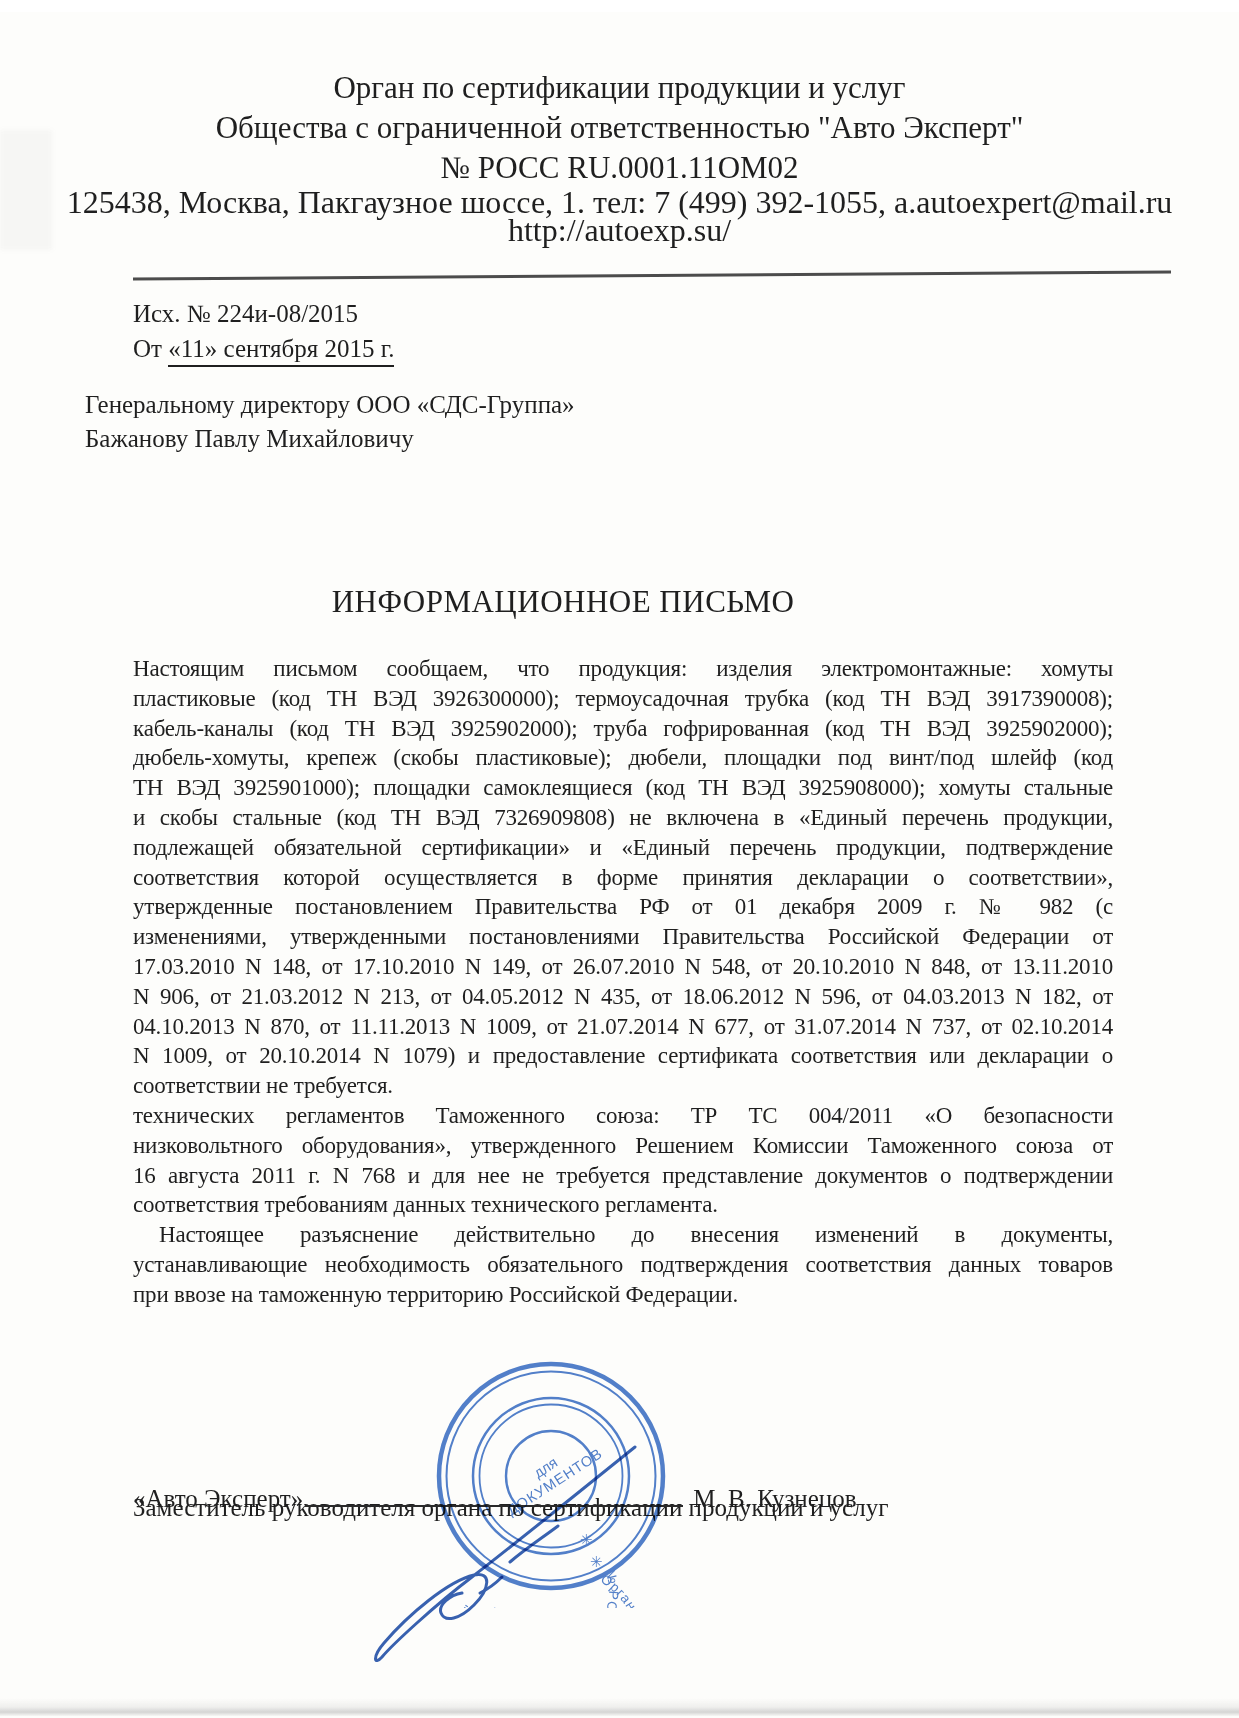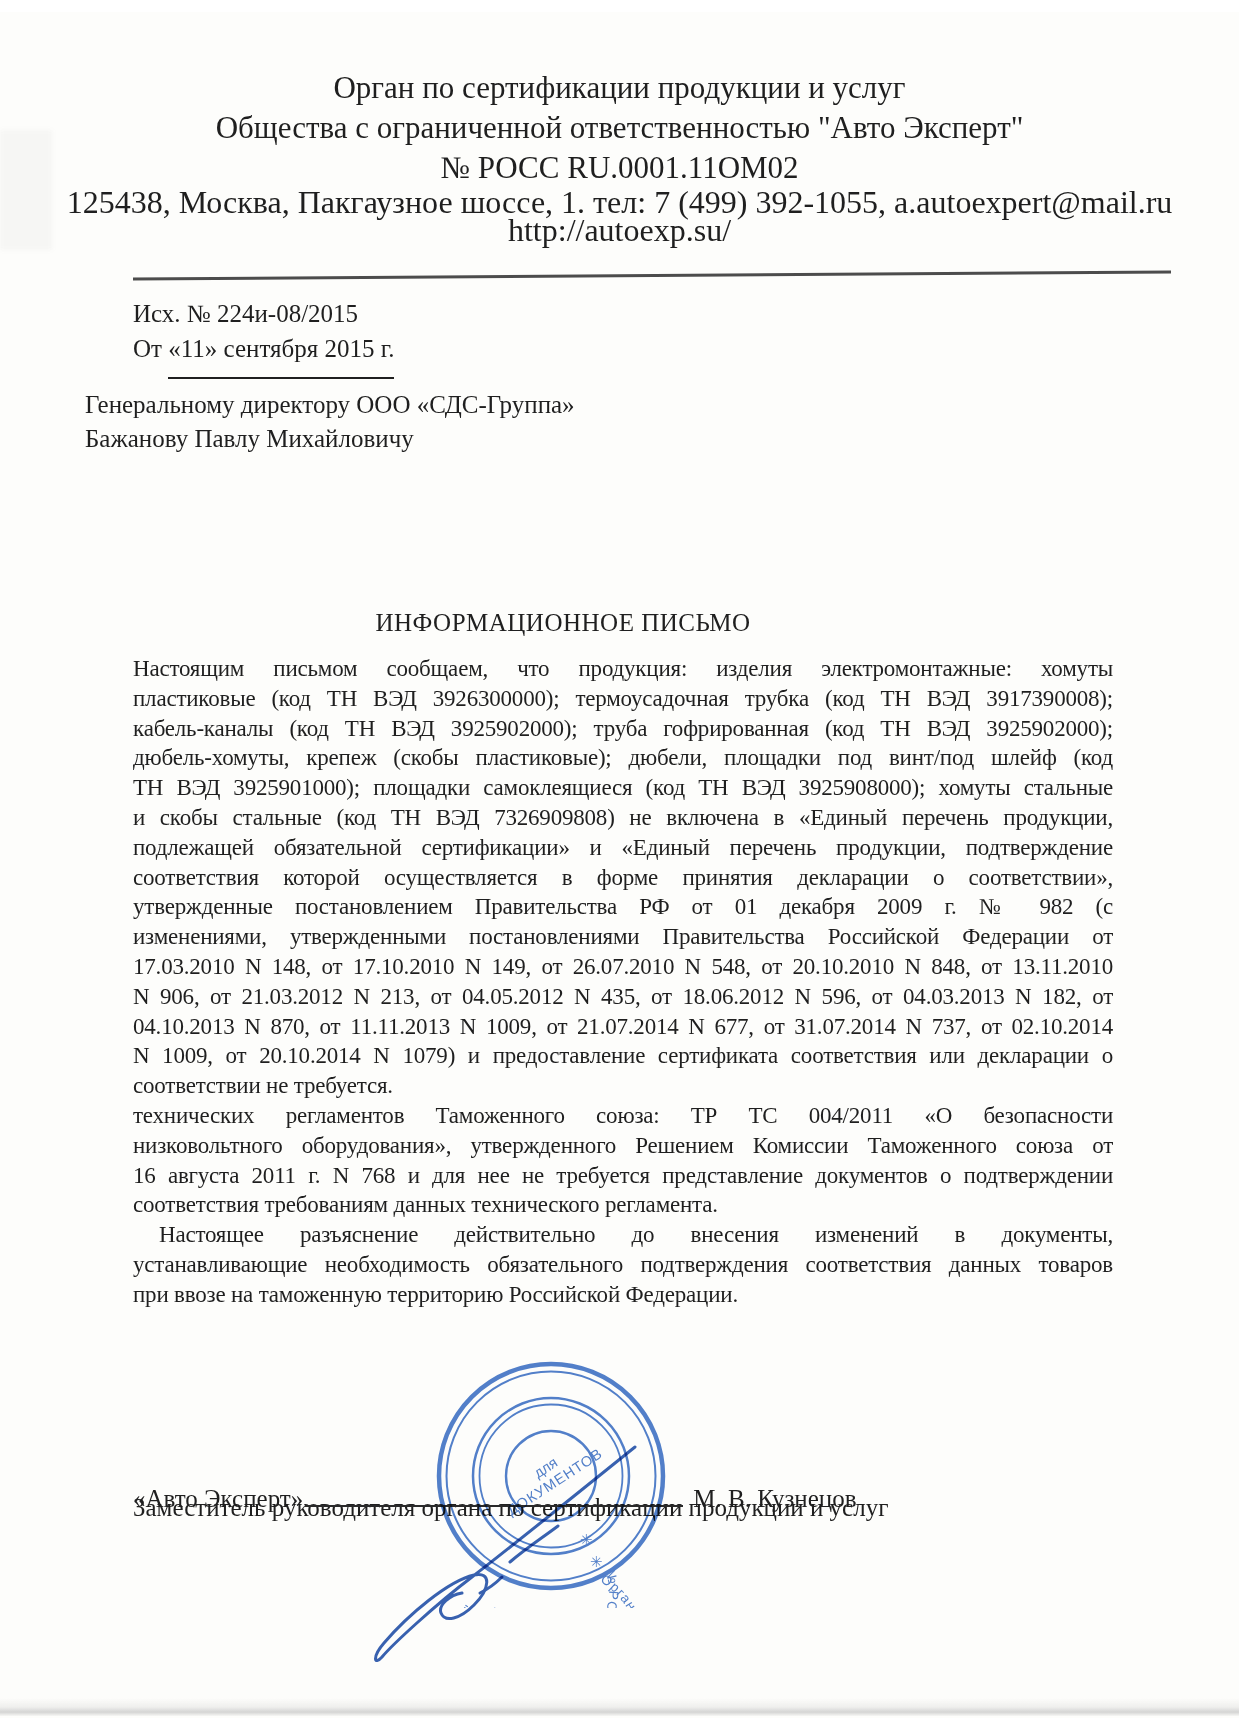--- a/index.html
+++ b/index.html
@@ -11,27 +11,27 @@
   
   .letterhead{position:absolute;left:0;top:56px;width:100%;text-align:center;}
   .lh-big{font-size:31px;line-height:40px;white-space:nowrap;}
   .lh-small{font-size:32px;line-height:28px;white-space:nowrap;}
   .rule{
     position:absolute;left:133px;top:262px;width:1038px;height:3px;
     background:#4c4c4c;transform:rotate(-0.4deg);
   }
   
   .ref{position:absolute;left:133px;top:284px;font-size:25px;line-height:35px;}
-  .u{border-bottom:2px solid #1f1f1f;padding-bottom:15px;}
+  .u{border-bottom:2px solid #1f1f1f;padding-bottom:3px;}
   
   .recipient{position:absolute;right:104px;top:376px;width:1050px;text-align:left;
     font-size:25px;line-height:34px;white-space:nowrap;}
   
-  .title{position:absolute;left:0;top:597px;width:100%;text-align:center;
-    padding-right:113px;box-sizing:border-box;font-size:25px;letter-spacing:0.5px;}
+  .title{position:absolute;left:0;top:572px;width:100%;text-align:center;
+    padding-right:113px;box-sizing:border-box;font-size:31px;letter-spacing:0.5px;}
   
   .body{position:absolute;left:133px;top:642px;width:980px;
     font-size:23px;line-height:29.8px;letter-spacing:-0.2px;}
   .bl{text-align:justify;text-align-last:justify;}
   .bl.last{text-align-last:left;}
   .bl.ind{text-indent:26px;}
   
   .post{position:absolute;left:133px;top:1482px;font-size:25px;white-space:nowrap;z-index:1;}
   .sigrow{position:absolute;left:133px;top:1467px;font-size:25px;white-space:nowrap;z-index:1;}
   .sline{display:inline-block;width:378px;height:26px;border-bottom:2px solid #2a2a2a;

